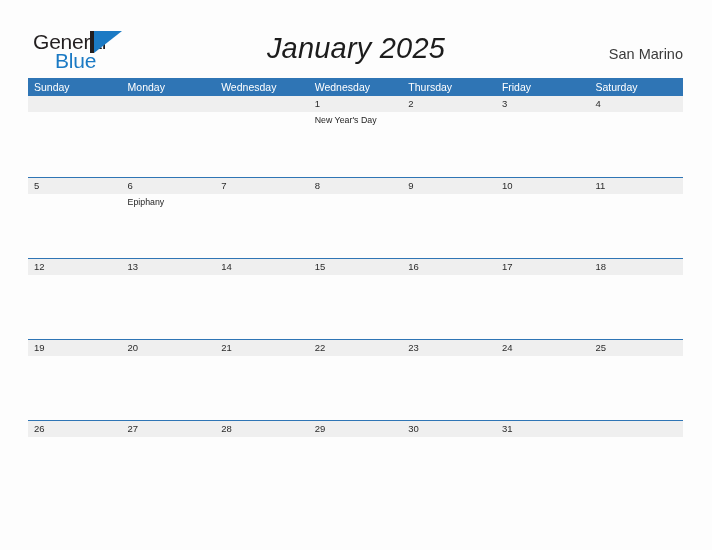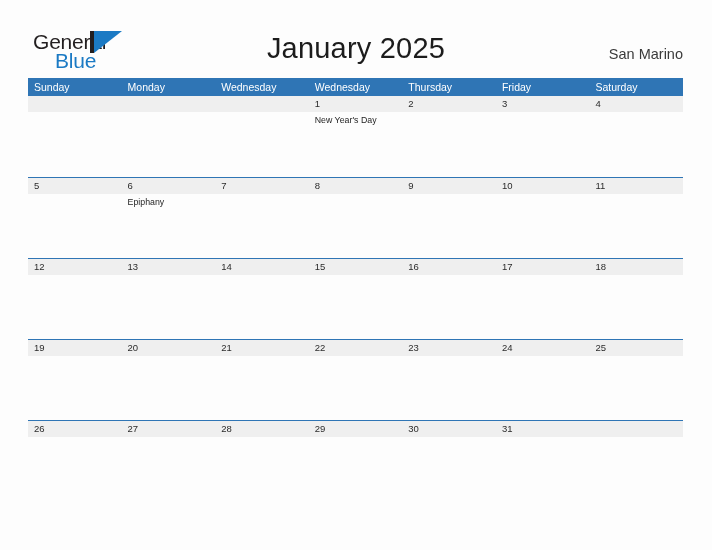--- a/index.html
+++ b/index.html
@@ -88,20 +88,21 @@
   
   .month-title {
     position: absolute;
     left: 0;
     top: 32px;
     width: 712px;
     text-align: center;
     font-size: 29px;
     color: #1c1c1c;
     letter-spacing: 0.2px;
+    font-style: italic;
   }
 
   
   .location {
     position: absolute;
     right: 29px;
     top: 46px;
     font-size: 14.5px;
     color: #3a3a3a;
     white-space: nowrap;
@@ -113,20 +114,21 @@
     left: 28px;
     top: 78px;
     width: 655px;
   }
 
   .weekday-header {
     display: flex;
     width: 655px;
     height: 18px;
     background: #2f75b5;
+    justify-content: center;
   }
   .weekday-cell {
     flex: 1 1 0;
     padding-left: 6px;
     box-sizing: border-box;
     color: #ffffff;
     font-size: 10.5px;
     line-height: 18px;
     white-space: nowrap;
     overflow: hidden;

